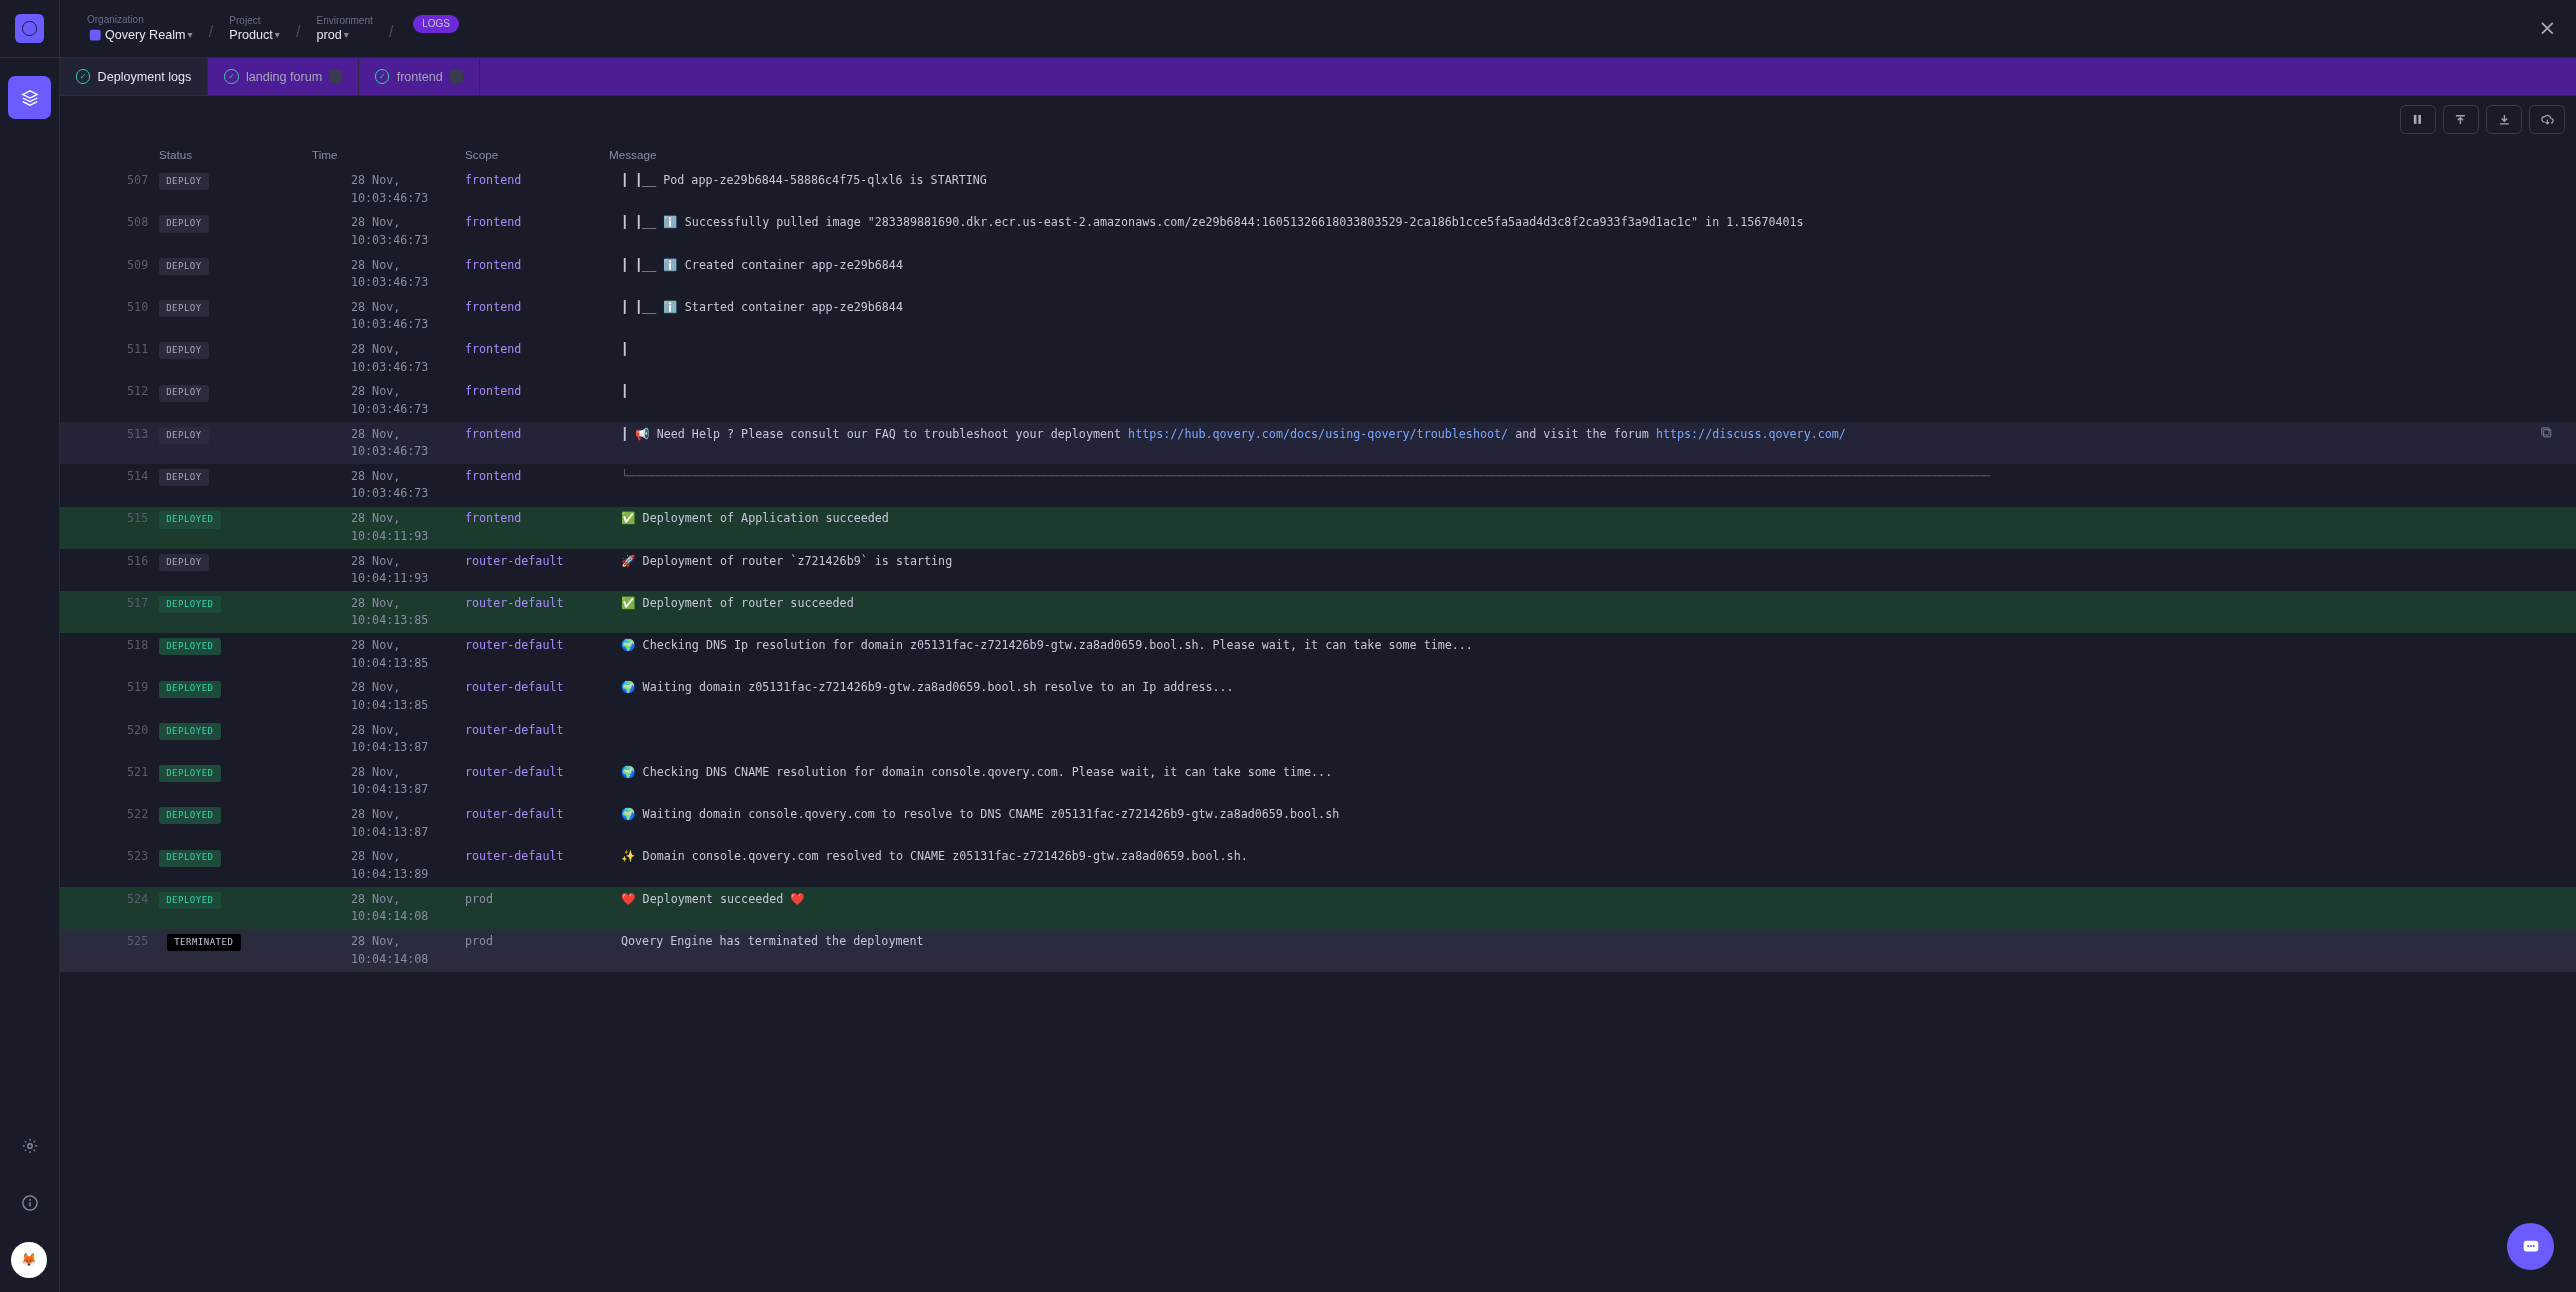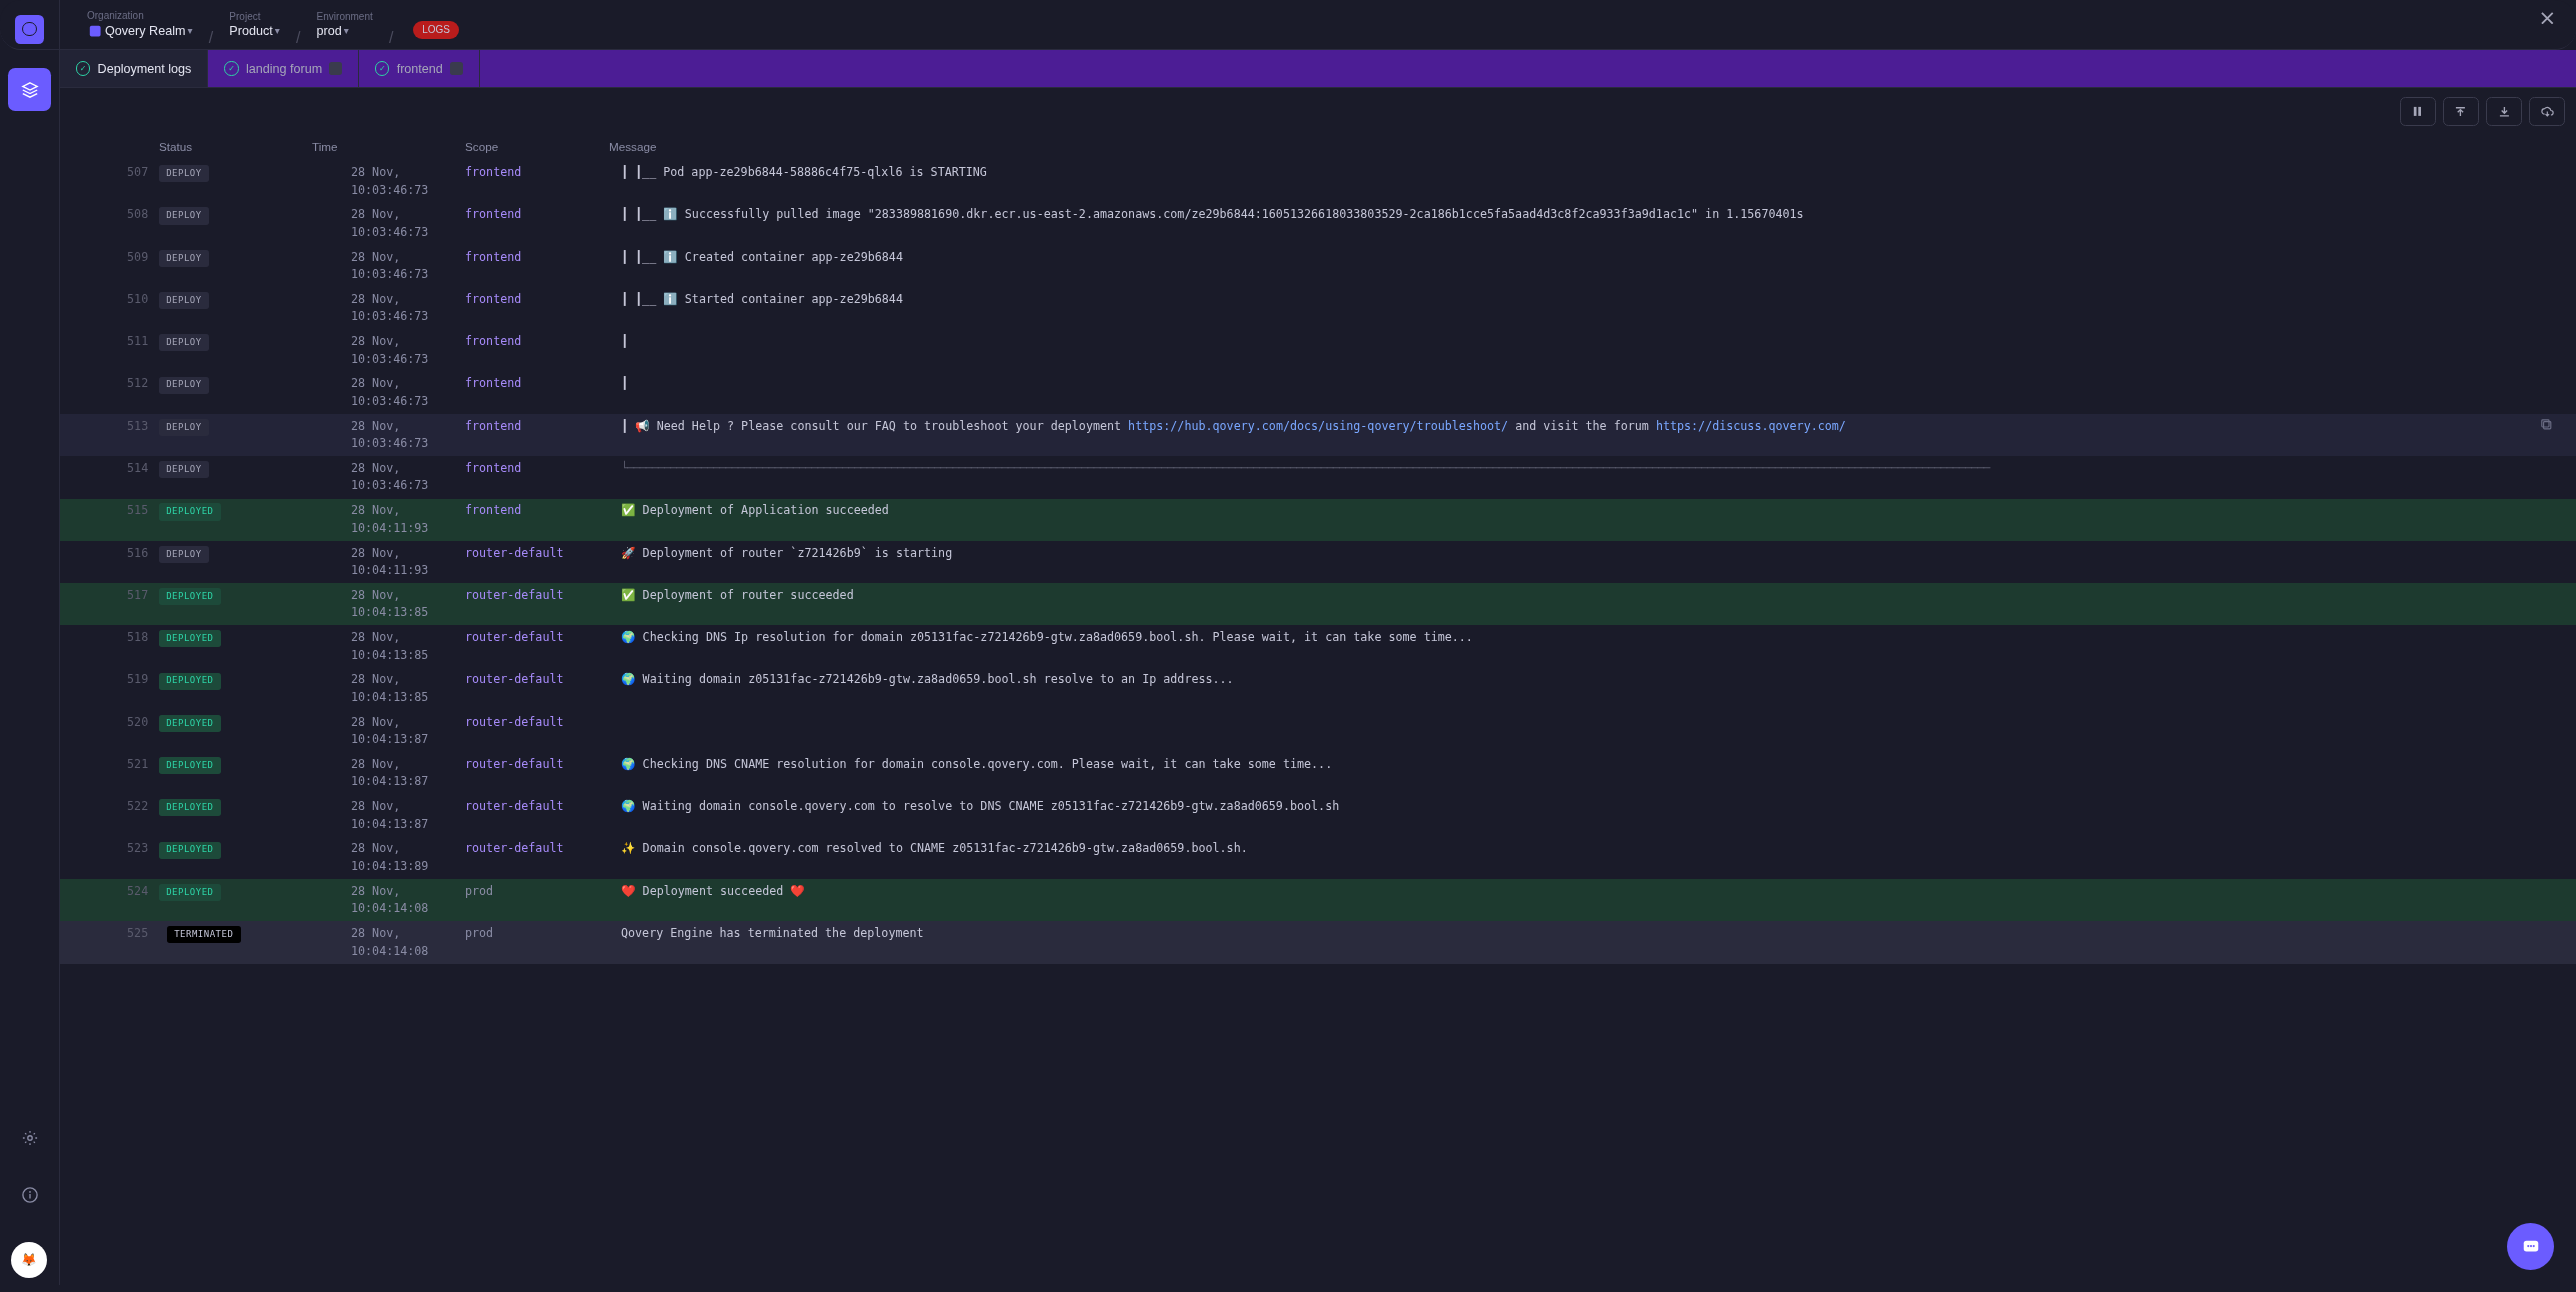--- a/index.html
+++ b/index.html
@@ -7,26 +7,26 @@
       background: #1a1b29;
       color: #a5a6b8;
       font-family: -apple-system, BlinkMacSystemFont, "Segoe UI", sans-serif;
       font-size: 12.6px;
       overflow: hidden;
       width: 2576px;
       height: 1293px;
       transform-origin: top left;
     }
     .top-header {
-      height: 50px;
-      display: flex;
+      height: 58px;
+      display: flex;
+      align-items: center;
       background: #1a1b29;
       border-bottom: 0.9px solid #2a2b3d;
       position: relative;
-      border-radius: 21px;
     }
     .logo-cell {
       width: 60px;
       height: 58px;
       display: flex;
       align-items: center;
       justify-content: center;
       border-right: 0.9px solid #2a2b3d;
     }
     .logo {
@@ -79,21 +79,21 @@
       font-size: 10px;
     }
     .bc-sep {
       color: #4a4b5d;
       font-size: 16px;
       padding: 0 5.4px;
       align-self: flex-end;
       padding-bottom: 1.8px;
     }
     .logs-badge {
-      background: #b91c1c;
+      background: #6d28d9;
       color: #c5c6d8;
       font-size: 10px;
       padding: 3.6px 9px;
       border-radius: 10.8px;
       margin-left: 3.6px;
       align-self: flex-end;
       margin-bottom: 10px;
     }
     .close-btn {
       width: 36px;

